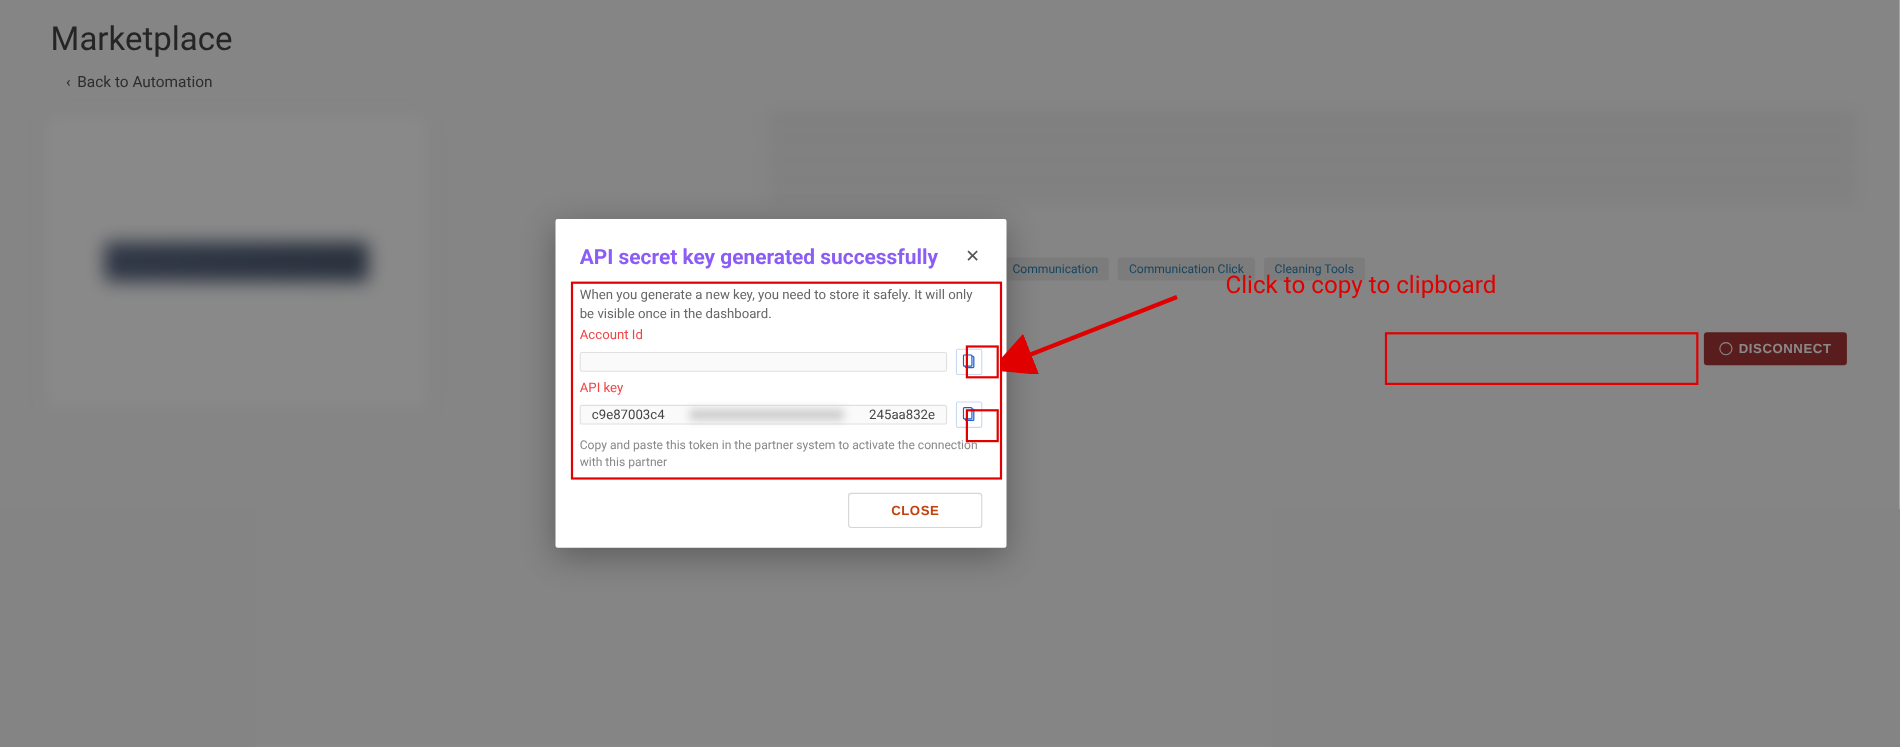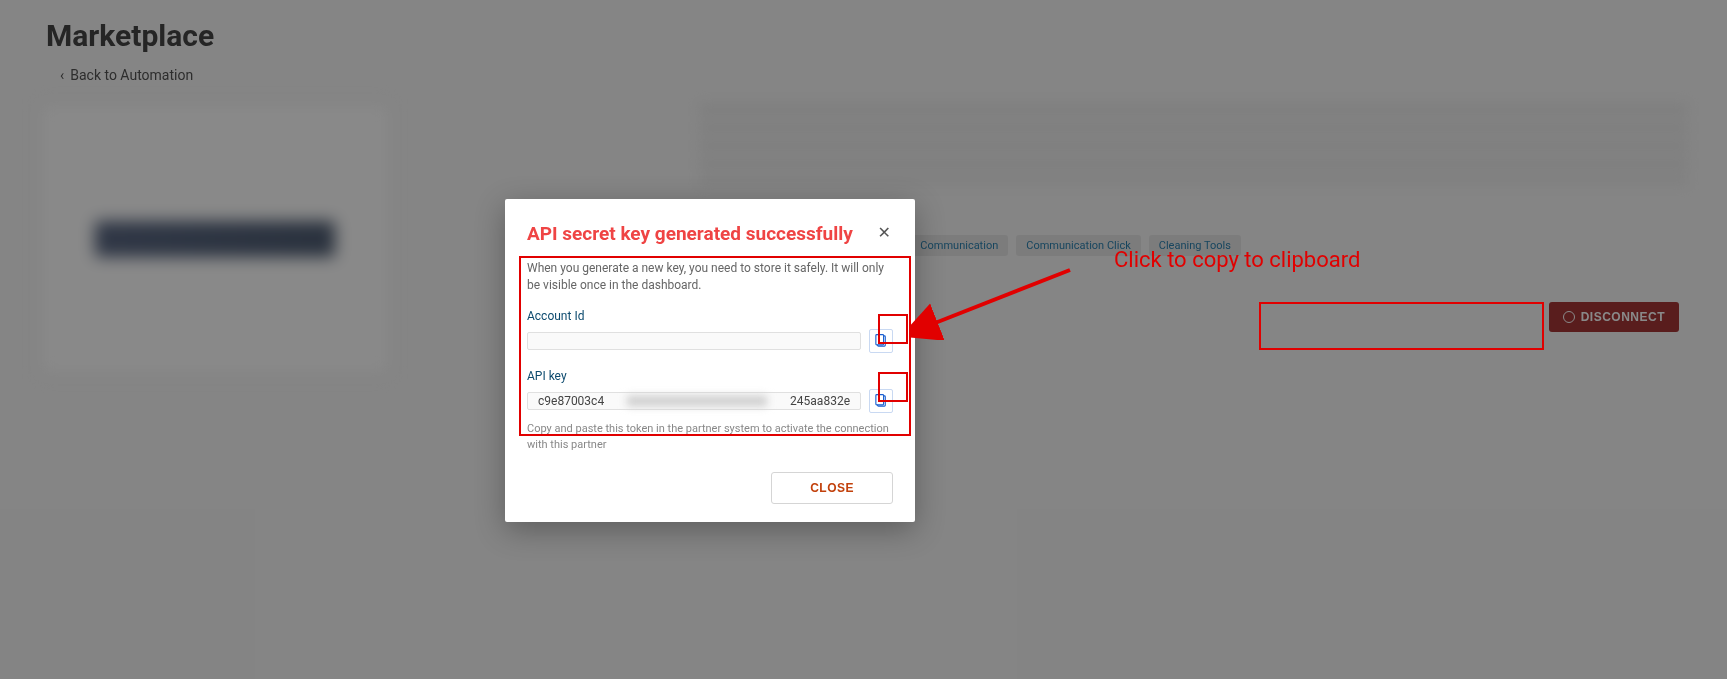--- a/index.html
+++ b/index.html
@@ -13,21 +13,21 @@
   }
 
   
   .page {
     position: absolute;
     inset: 0;
     padding: 10px 40px;
   }
   .page-title {
     font-size: 30px;
-    font-weight: 700;
+    font-weight: 400;
     color: #222;
     margin: 8px 0 8px 6px;
   }
   .back-link {
     display: inline-flex;
     align-items: center;
     gap: 6px;
     font-size: 14px;
     color: #333;
     margin-left: 20px;
@@ -146,41 +146,41 @@
     padding: 24px 22px 18px 22px;
   }
   .modal-header {
     display: flex;
     align-items: flex-start;
     justify-content: space-between;
   }
   .modal-title {
     font-size: 19px;
     font-weight: 700;
-    color: #ef4444;
+    color: #8b5cf6;
     line-height: 1.2;
     padding-right: 10px;
   }
   .close-x {
     font-size: 16px;
     color: #555;
     cursor: pointer;
     line-height: 1;
     padding: 2px;
   }
   .modal-body {
     margin-top: 14px;
     font-size: 12px;
     color: #666;
   }
   .desc-text { line-height: 1.4; }
   .field-label {
     font-size: 12px;
-    color: #0c4a6e;
-    margin-top: 16px;
+    color: #ef4444;
+    margin-top: 4px;
   }
   .field-row {
     display: flex;
     align-items: center;
     gap: 8px;
     margin-top: 6px;
   }
   .field-input {
     flex: 1;
     border: 1px solid #e0e0e0;

